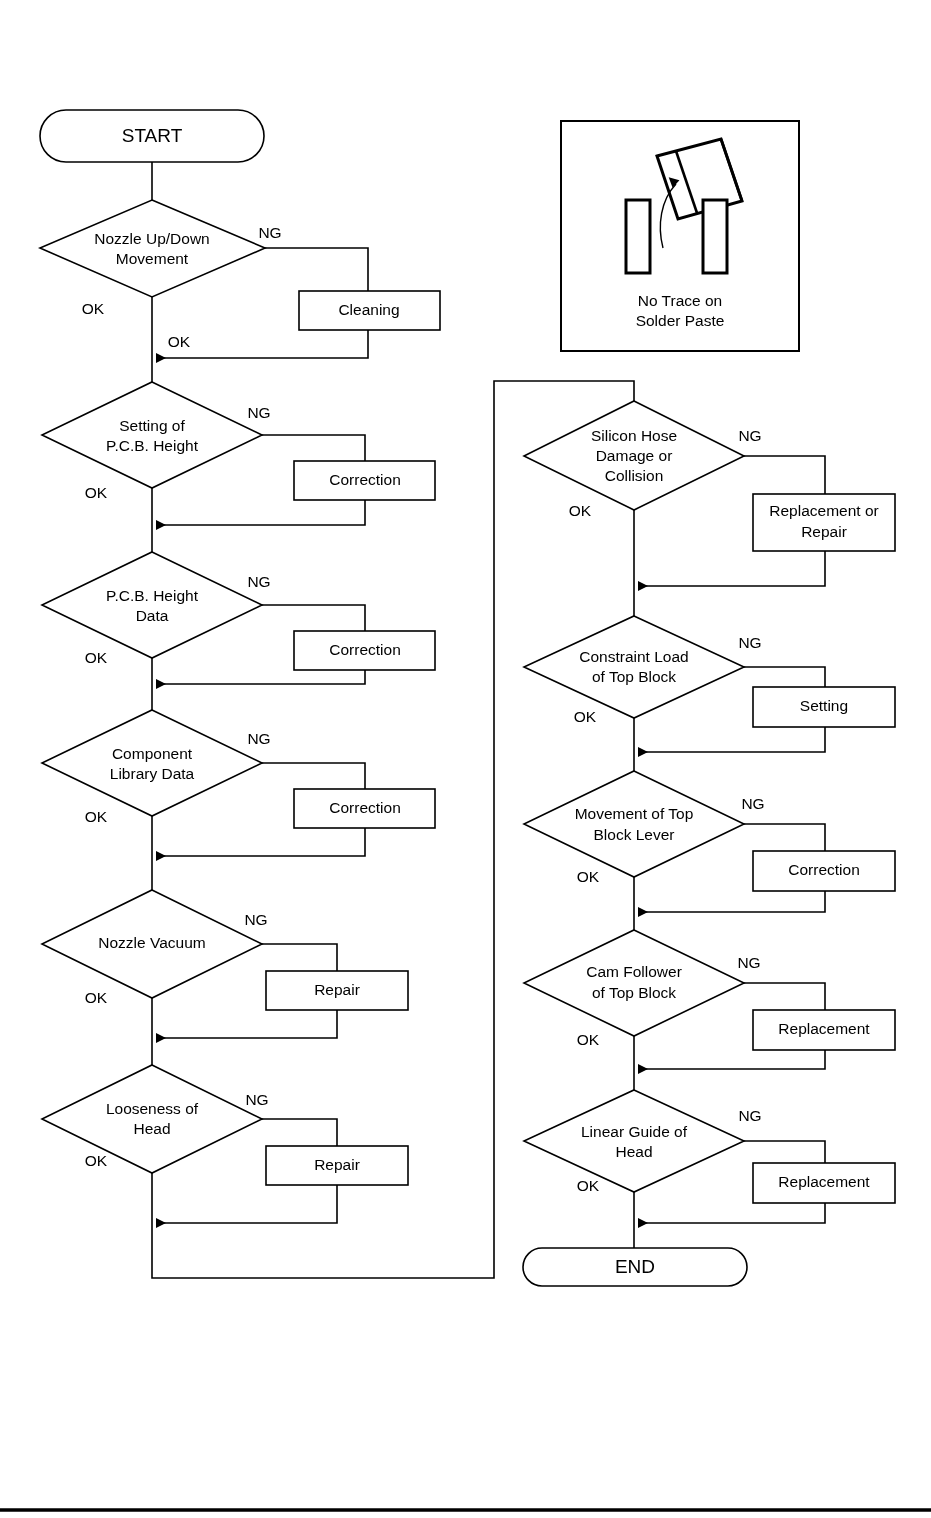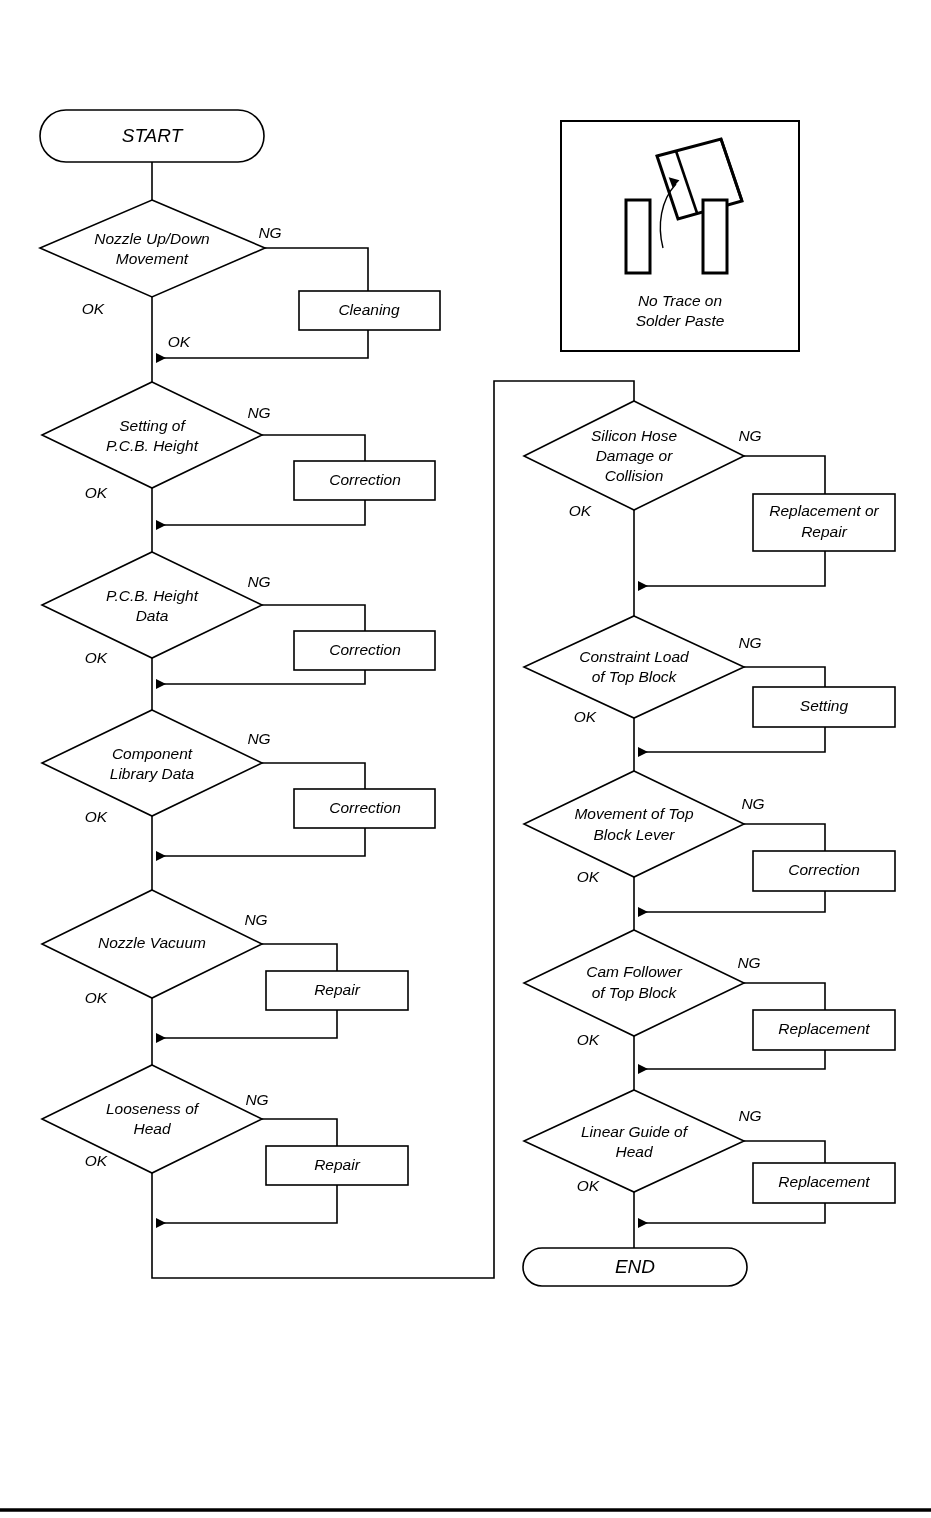--- a/index.html
+++ b/index.html
@@ -7,21 +7,20 @@
     padding: 0;
     background: #ffffff;
   }
   #page {
     position: relative;
     width: 931px;
     height: 1518px;
     background: #ffffff;
     font-family: "Liberation Sans", sans-serif;
     overflow: hidden;
-    font-style: italic;
   }
   #flow-svg {
     position: absolute;
     left: 0;
     top: 0;
     width: 931px;
     height: 1518px;
   }
   .shape-stroke {
     fill: #ffffff;

